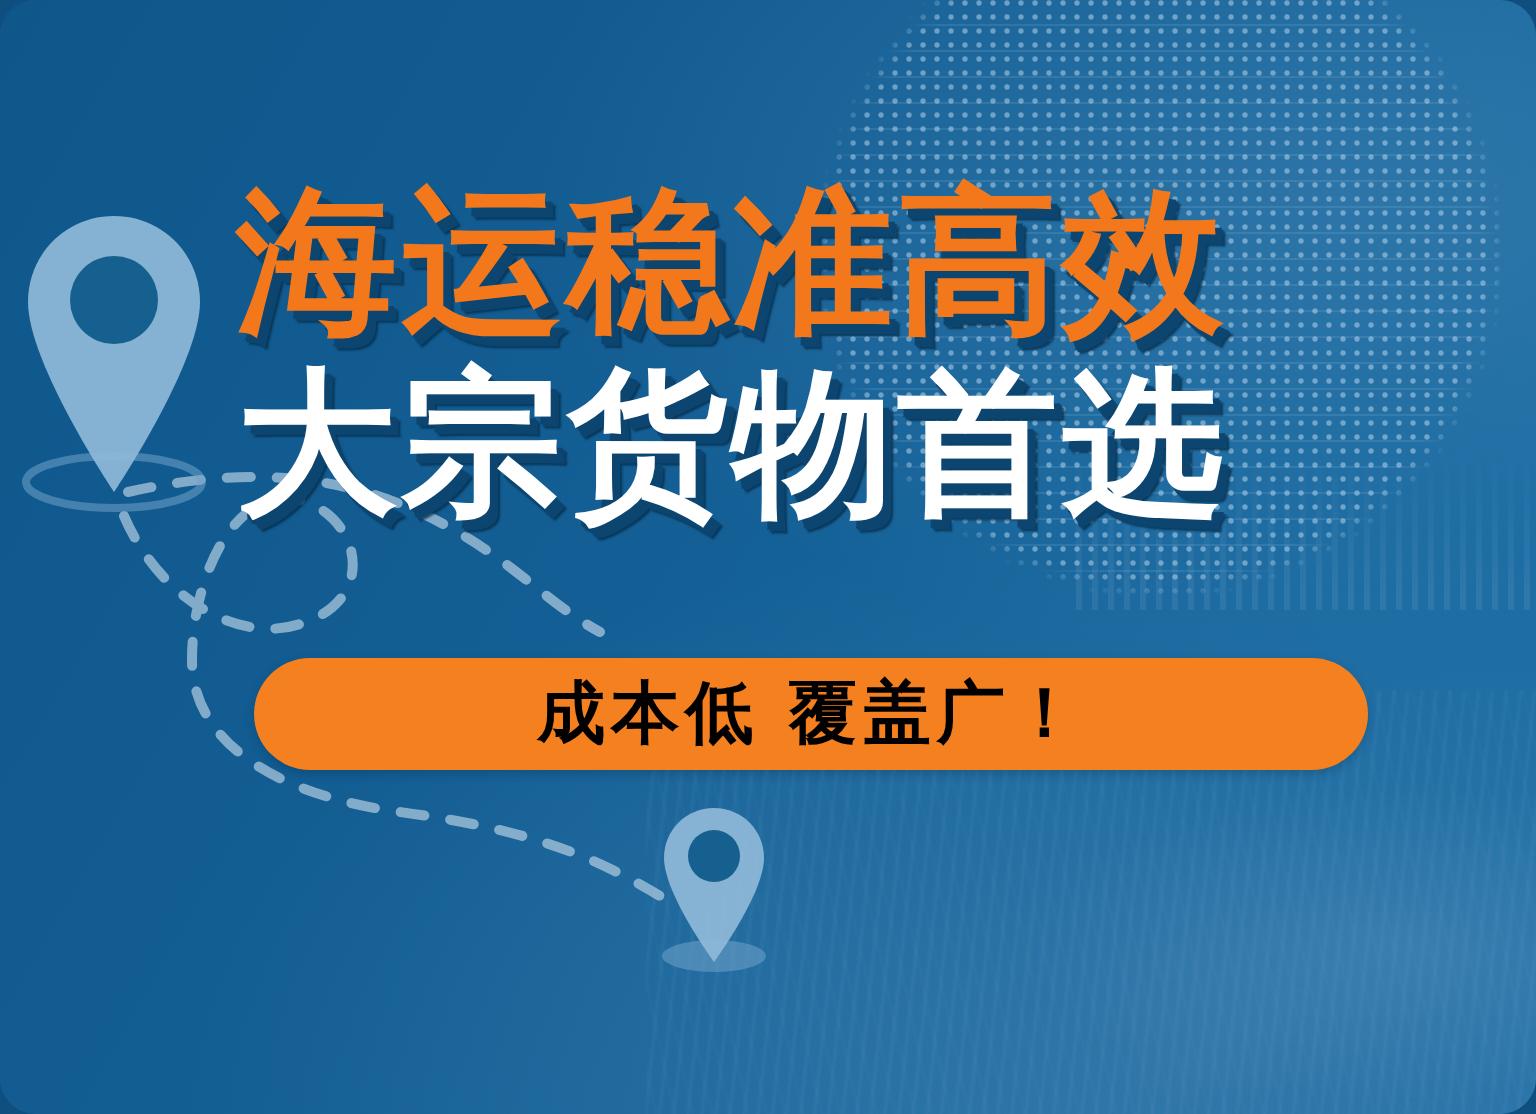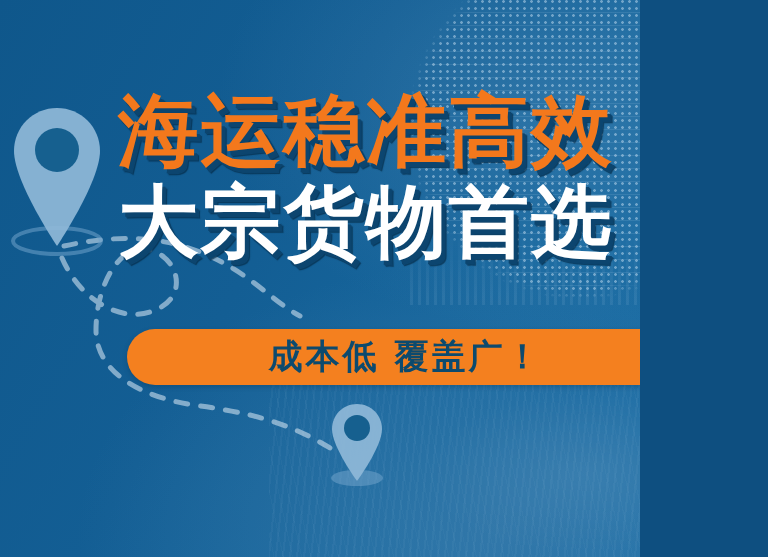--- a/index.html
+++ b/index.html
@@ -3,24 +3,25 @@
 <meta charset="utf-8">
 <title>Shipping Banner</title>
 <style>
   html,body{margin:0;padding:0;background:#0e4f80;}
   body{
     font-family:"Liberation Sans","DejaVu Sans",sans-serif;
     -webkit-font-smoothing:antialiased;
   }
   #banner{
     position:relative;
-    width:640px;height:557px;
+    width:768px;height:557px;
     overflow:hidden;
     background:#135e94;
     user-select:none;
+    border-radius:18px;
   }
   
   .bg-base{
     position:absolute;inset:0;
     background:
       radial-gradient(120% 90% at 78% 96%, rgba(70,130,175,.55) 0%, rgba(70,130,175,0) 55%),
       radial-gradient(90% 70% at 88% 18%, rgba(80,140,185,.40) 0%, rgba(80,140,185,0) 60%),
       linear-gradient(120deg,#0f578b 0%,#135e94 42%,#17689f 72%,#1b6ea6 100%);
   }
   
@@ -101,21 +102,21 @@
   }
   
   .pill{
     position:absolute;left:127px;top:329px;width:557px;height:56px;
     background:#f4801f;
     border-radius:28px;
     display:flex;align-items:center;justify-content:center;
     box-shadow:0 2px 5px rgba(4,38,64,.25);
   }
   .pill-text{
-    color:#0c4a6e;
+    color:#000000;
     font-size:34px;
     font-weight:bold;
     letter-spacing:3px;
     font-family:"DejaVu Sans","Liberation Sans",sans-serif;
     white-space:nowrap;
   }
 </style>
 </head>
 <body>
 

